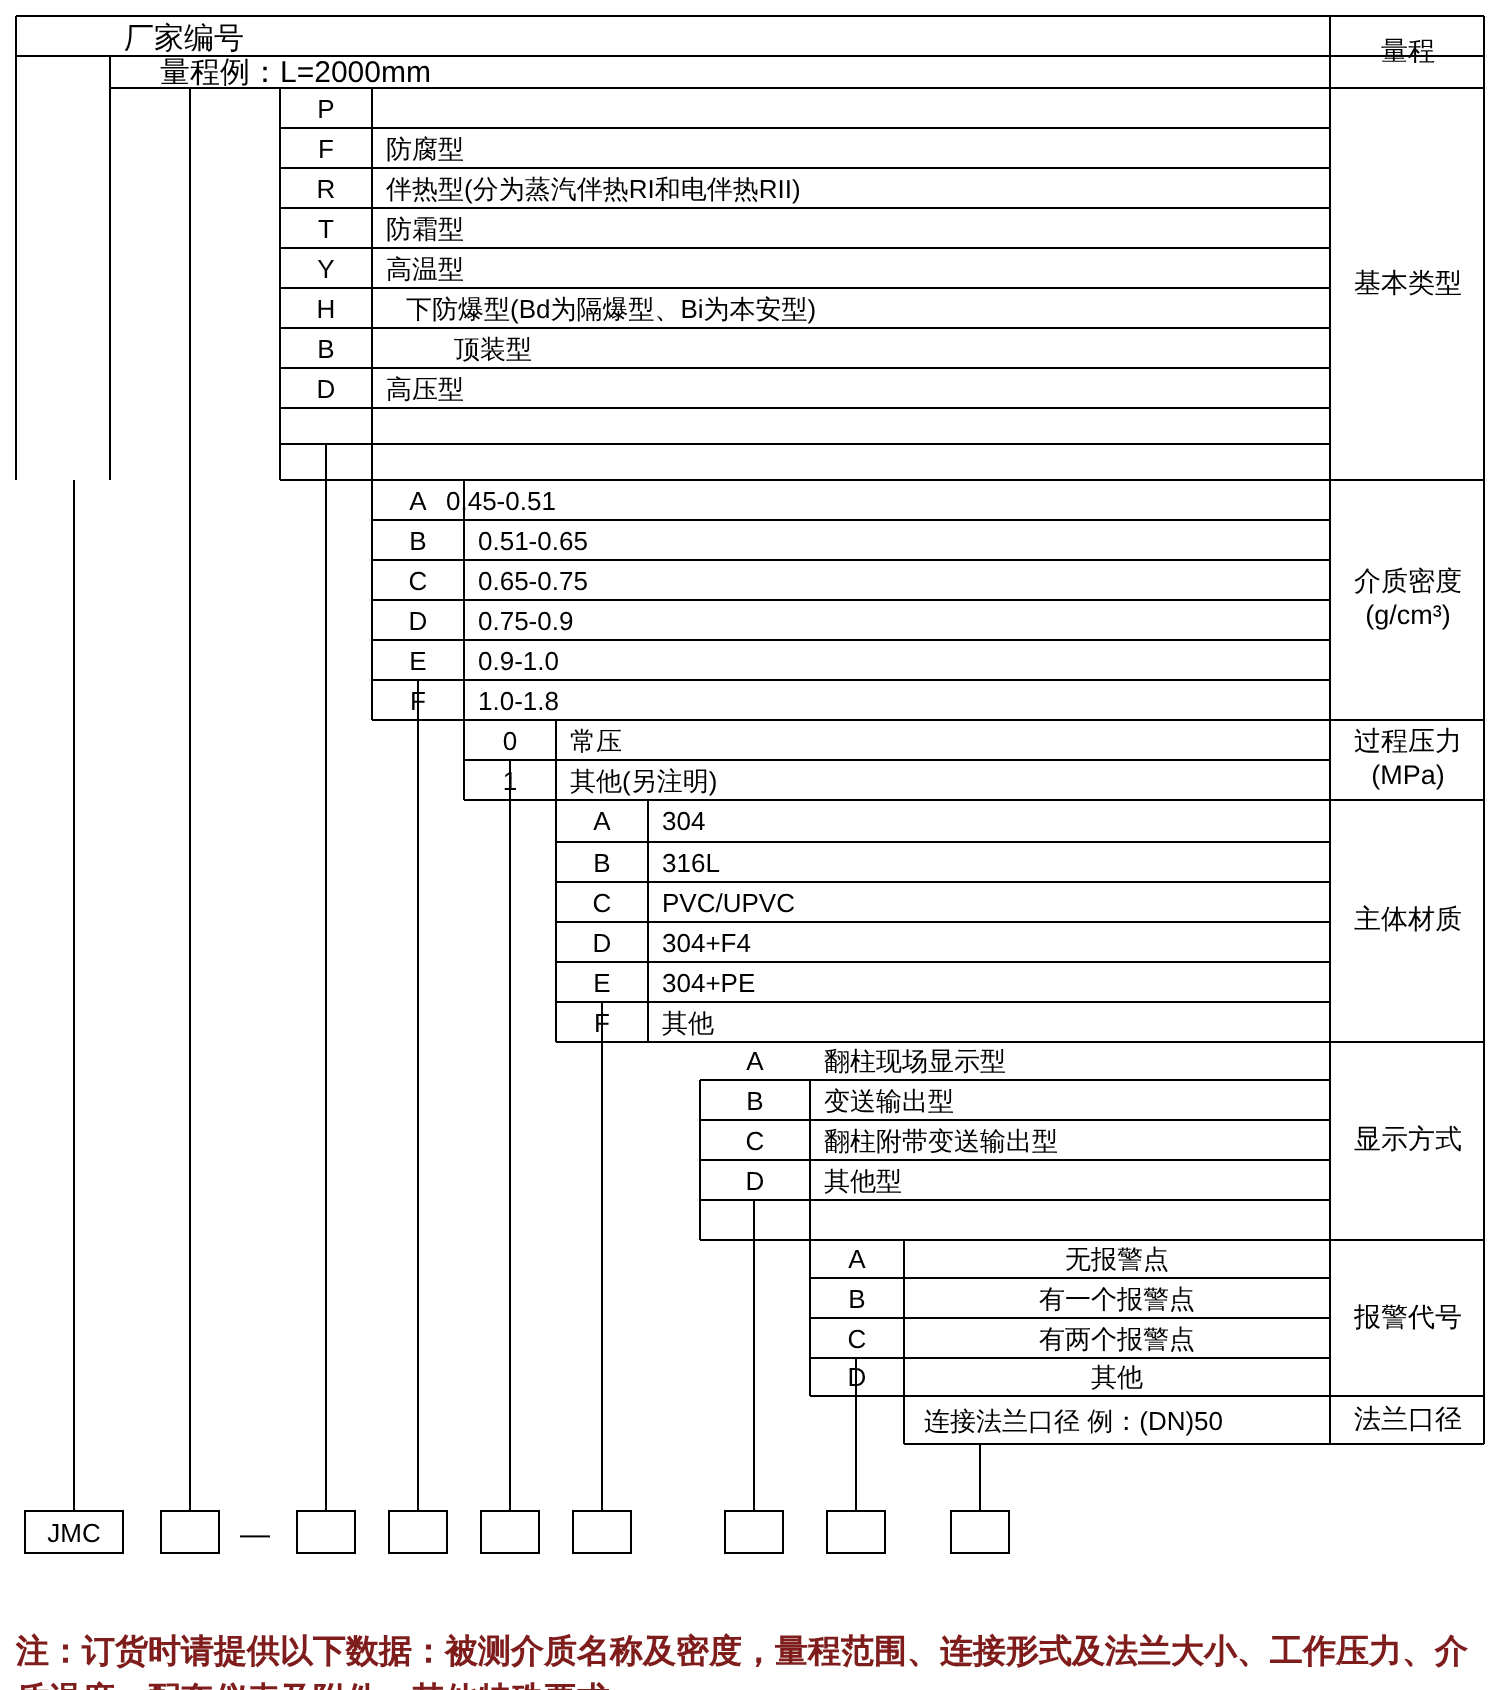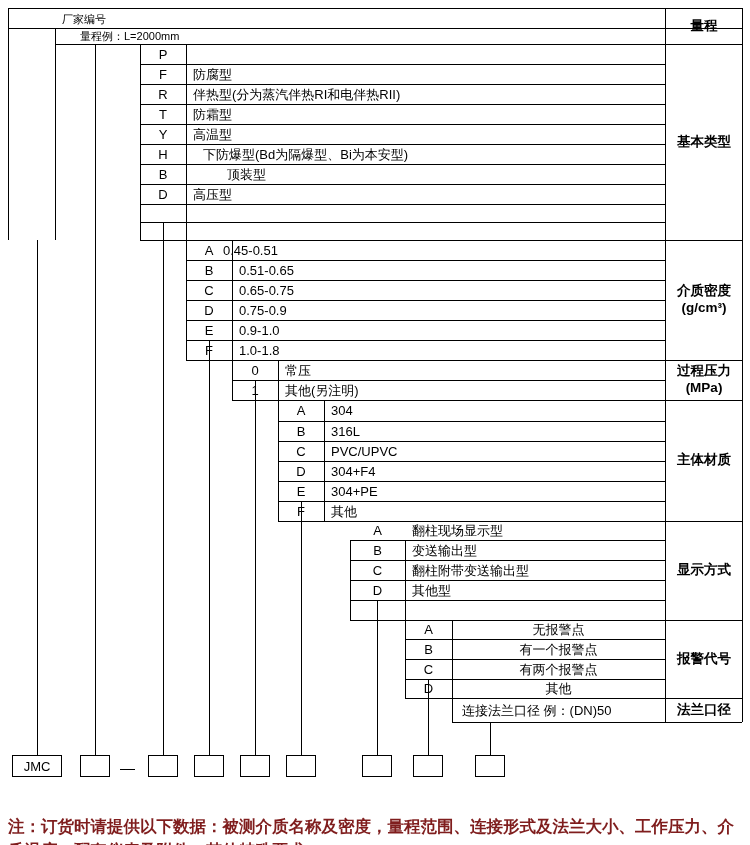--- a/index.html
+++ b/index.html
@@ -39,30 +39,30 @@
   .code {
     justify-content: center;
     font-size: 13px;
   }
   .desc {
     justify-content: flex-start;
     padding-left: 7px;
   }
   .rightlabel {
     justify-content: center;
-    font-weight: bold;
+    font-weight: normal;
     font-size: 13.5px;
     flex-direction: column;
     text-align: left;
   }
   .rightlabel div { line-height: 1.25; }
   .top-label {
     justify-content: flex-start;
     padding-left: 6px;
-    font-size: 11px;
+    font-size: 15px;
   }
   .bottombox {
     position: absolute;
     box-sizing: border-box;
     border: 1px solid #000;
     height: 22px;
     display: flex;
     align-items: center;
     justify-content: center;
     font-size: 13px;

